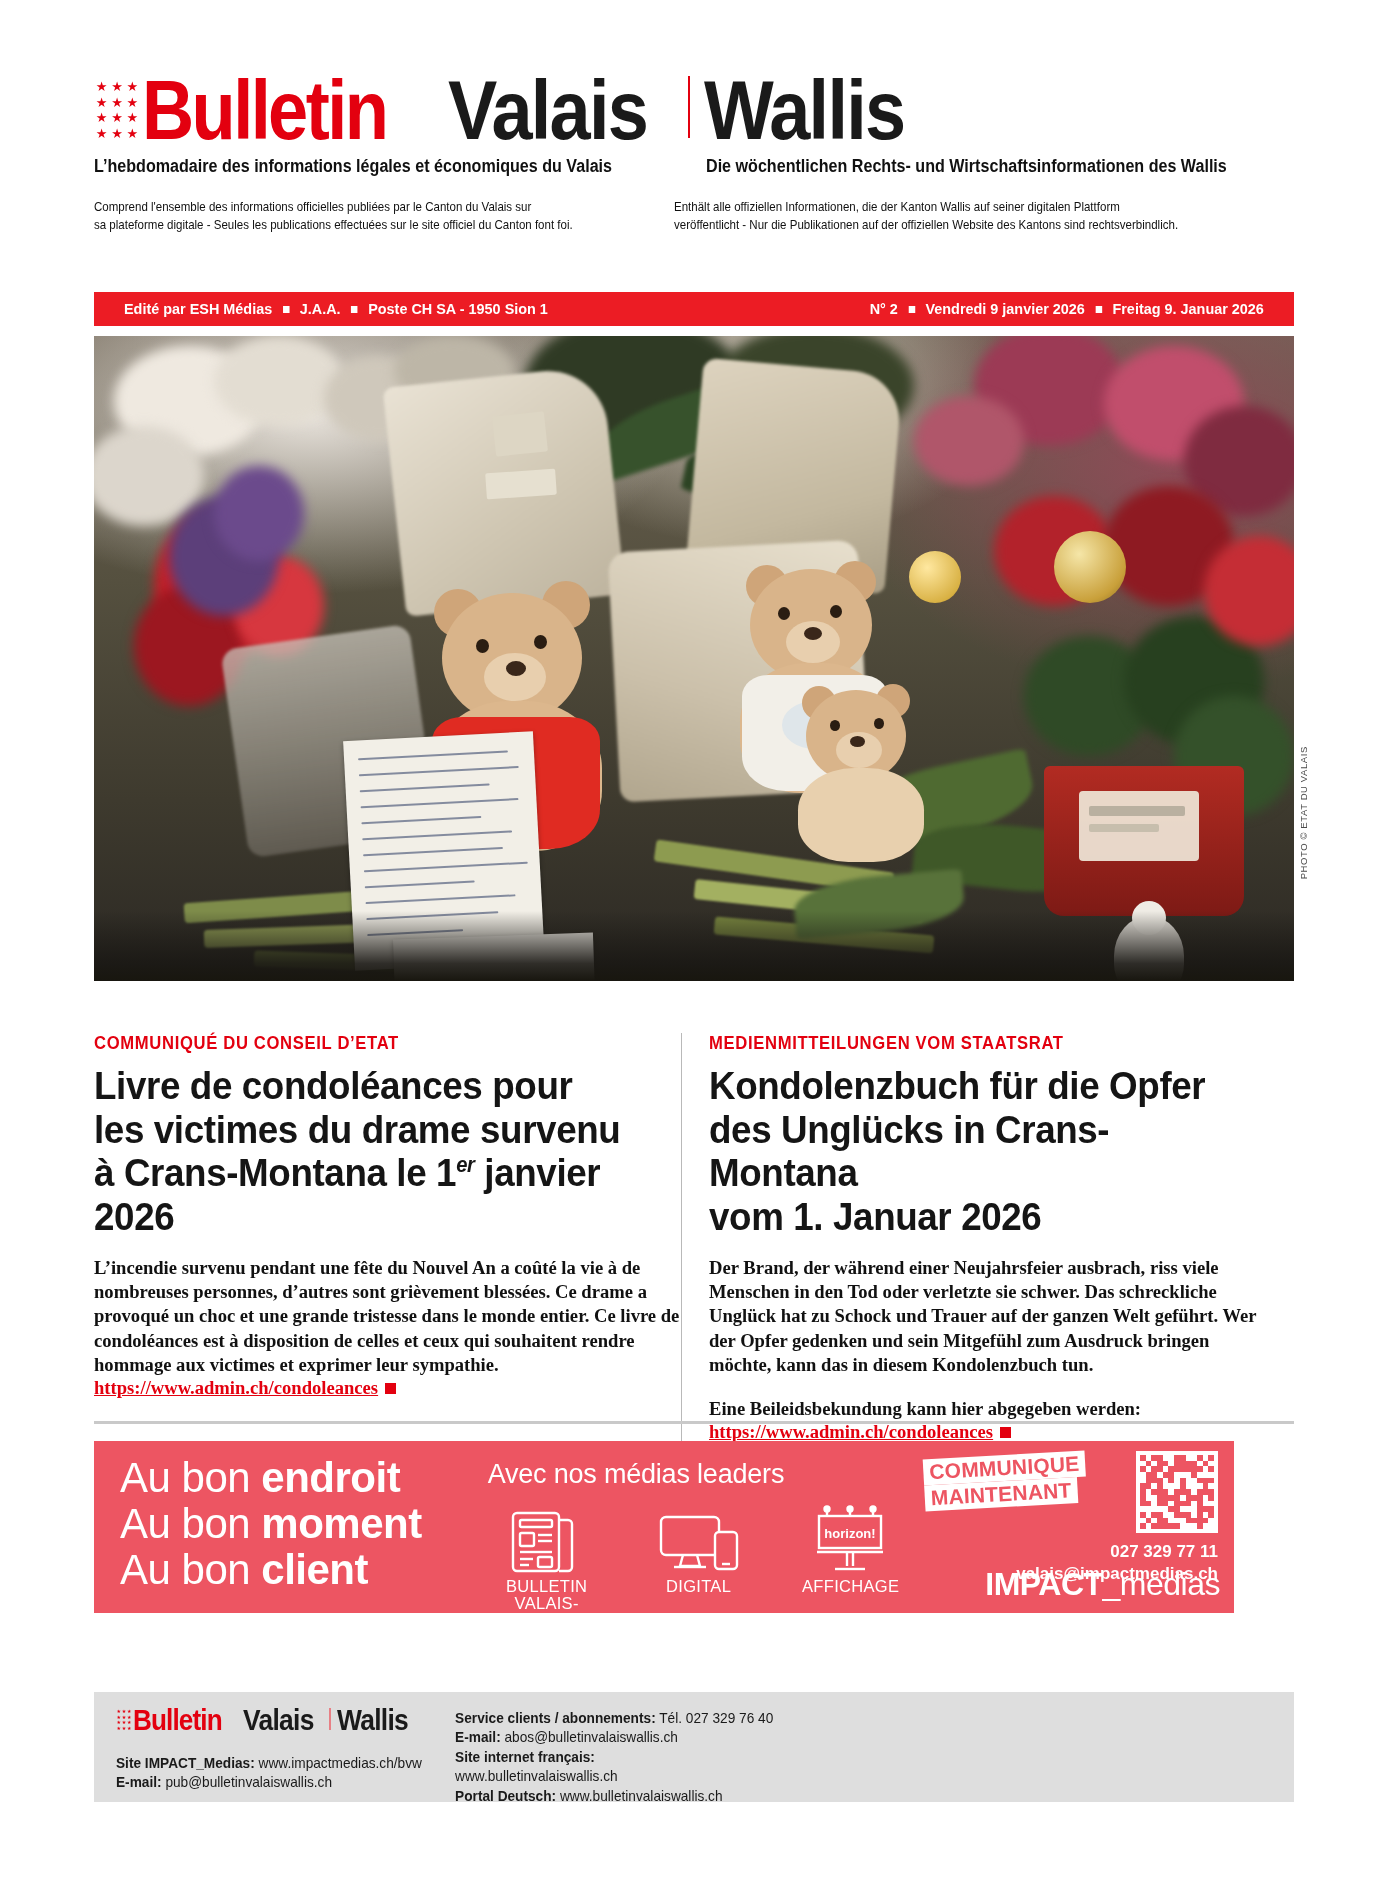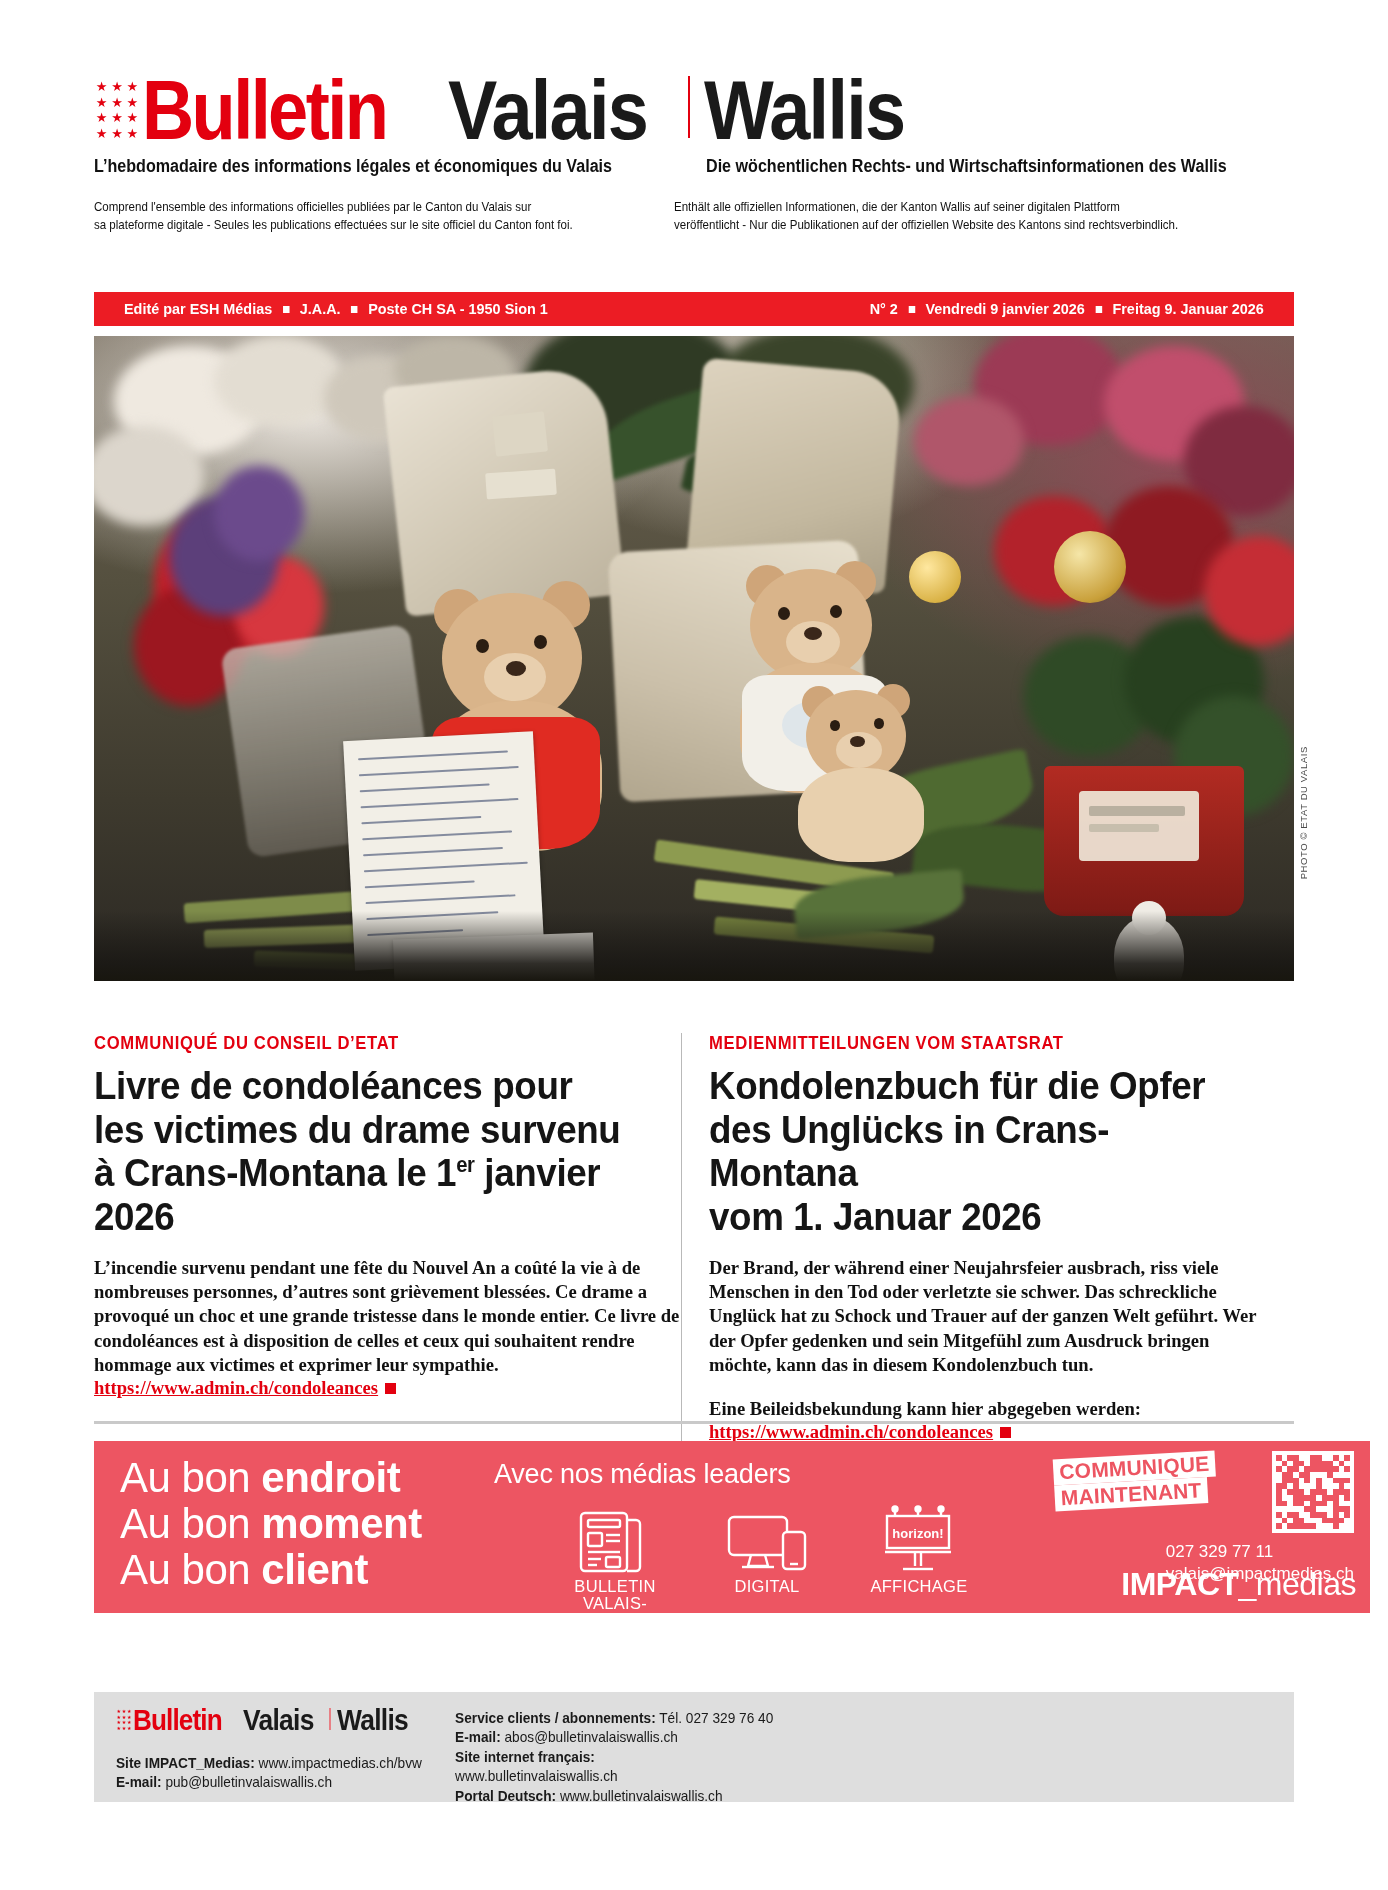--- a/index.html
+++ b/index.html
@@ -115,40 +115,40 @@
   .col.de{padding-left:27px;border-left:1px solid #b9b9b9;width:586px;box-sizing:border-box;}
   .kicker{
     color:#e3000f;font-size:17.5px;font-weight:bold;letter-spacing:.7px;
     transform:scaleX(.95);transform-origin:left center;white-space:nowrap;
   }
   .headline{
     margin-top:10px;font-size:38.5px;line-height:1.13;font-weight:bold;
     color:#151515;letter-spacing:-.4px;
     transform:scaleX(.955);transform-origin:left top;
   }
-  .headline sup{font-size:.55em;vertical-align:super;line-height:0;}
+  .headline sup{font-size:.55em;vertical-align:super;line-height:0;font-style:italic;}
   .body-txt{
     margin-top:18px;
     font-family:"Liberation Serif", serif;
     font-weight:bold;font-size:18.6px;line-height:1.30;color:#111;
   }
   .lead2{margin-top:20px;
     font-family:"Liberation Serif", serif;font-weight:bold;
     font-size:18.6px;line-height:1.30;color:#111;}
   .link{
     font-family:"Liberation Serif", serif;font-weight:bold;
     font-size:18.6px;color:#e3000f;display:block;
   }
   .redsq{display:inline-block;width:11px;height:11px;background:#e3000f;margin-left:7px;vertical-align:baseline;}
 
   .hr-grey{position:absolute;left:94px;top:1421px;width:1200px;height:3px;background:#c9c9c9;}
 
   
   .ad{
-    position:absolute;left:94px;top:1441px;width:1276px;height:172px;
+    position:absolute;left:94px;top:1441px;width:1140px;height:172px;
     background:#ed5562;color:#fff;display:flex;align-items:stretch;
   }
   .ad-left{width:400px;padding:14px 0 0 26px;box-sizing:border-box;}
   .ad-line{font-size:42px;line-height:1.10;font-weight:300;letter-spacing:-.5px;}
   .ad-line b{font-weight:bold;}
   .ad-mid{flex:1;padding-top:18px;}
   .ad-claim{font-size:27px;font-weight:300;text-align:left;letter-spacing:-.2px;}
   .media-row{display:flex;justify-content:center;gap:34px;margin-top:10px;}
   .media{width:118px;text-align:center;}
   .media .ico{height:74px;display:flex;align-items:flex-end;justify-content:center;}
@@ -156,21 +156,21 @@
   .ad-right{width:330px;position:relative;}
   .stamp{position:absolute;left:14px;top:14px;transform:rotate(-3.2deg);}
   .stamp div{
     background:#fff;color:#ed5562;font-weight:bold;font-size:21px;
     letter-spacing:.2px;padding:1px 6px;display:inline-block;
   }
   .qr{position:absolute;right:16px;top:10px;width:82px;height:82px;background:#fff;padding:4px;box-sizing:border-box;}
   .qr canvas, .qr .grid{width:100%;height:100%;display:grid;grid-template-columns:repeat(13,1fr);grid-template-rows:repeat(13,1fr);}
   .qr .grid i{background:transparent;}
   .qr .grid i.on{background:#ed5562;}
-  .contact{position:absolute;right:16px;top:100px;text-align:left;font-size:17px;font-weight:400;line-height:1.32;}
+  .contact{position:absolute;right:16px;top:100px;text-align:right;font-size:17px;font-weight:700;line-height:1.32;}
   .impact{position:absolute;right:14px;bottom:10px;font-size:32px;letter-spacing:-.5px;}
   .impact b{font-weight:bold;}
   .impact span{font-weight:300;}
 
   
   .footer{
     position:absolute;left:94px;top:1692px;width:1200px;height:110px;
     background:#dedede;display:flex;align-items:flex-start;
   }
   .f-logo{padding:16px 0 0 22px;}

